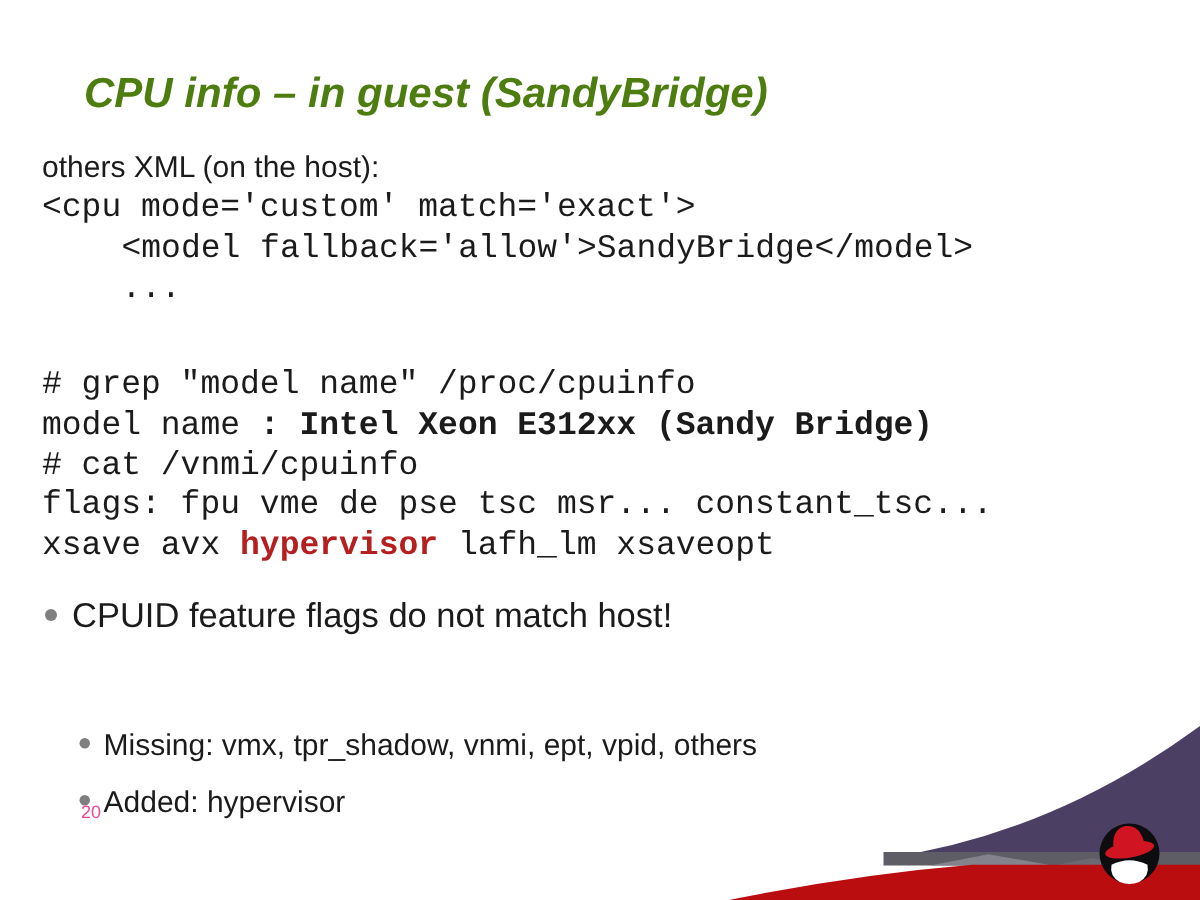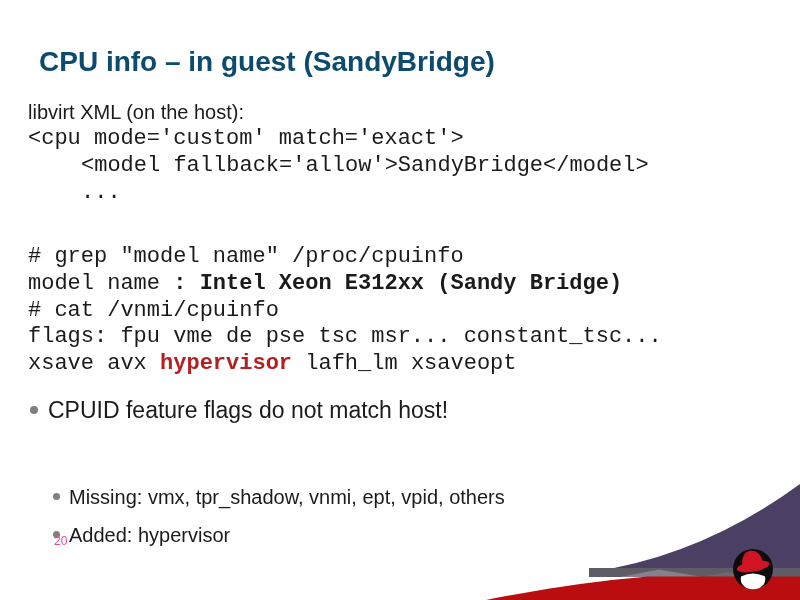--- a/index.html
+++ b/index.html
@@ -1,22 +1,22 @@
 <!DOCTYPE html>
 <html style="--text: #1b1b1b; --highlight_red: #b41f1f; --swoosh_purple: #4b3f63; --band_gray: #5e5c64; --band_gray_light: #84828c; --band_gray_mid: #6c6975; --swoosh_red: #b90d10; --hat_red: #d11422; --bullet_gray: #7f7f7f;"><head>
 <meta charset="utf-8">
 <style>
   html,body{margin:0;padding:0;background:#ffffff;}
   .slide{
     position:relative;width:800px;height:600px;background:#ffffff;overflow:hidden;
     font-family:"Liberation Sans",sans-serif;color:var(--text,#1b1b1b);
   }
   .title{
-    position:absolute;left:39px;top:46px;font-size:28px;font-weight:bold;
-    color:#0c4a6e;white-space:nowrap;
+    position:absolute;left:56px;top:46px;font-size:28px;font-weight:bold;
+    color:#4d7c0f;white-space:nowrap;font-style:italic;
   }
   .line{position:absolute;left:28px;white-space:pre;}
   .sans{font-size:20px;}
   .mono{font-family:"Liberation Mono","DejaVu Sans Mono",monospace;font-size:22px;}
   .indent{left:81px;}
   .b{font-weight:bold;}
   .red{color:var(--highlight_red,#b41f1f);}
   .bullet{position:absolute;white-space:nowrap;}
   .l1{left:30px;font-size:23px;}
   .l2{left:53px;font-size:20px;}
@@ -29,21 +29,21 @@
   .pagenum{position:absolute;left:18px;top:534px;font-size:12px;color:#ec4899;margin-left:36px;}
   .deco{position:absolute;left:0;top:0;width:800px;height:600px;pointer-events:none;}
 </style>
 </head>
 <body>
 
 <div class="slide">
 
   <div class="title">CPU info – in guest (SandyBridge)</div>
 
-  <div class="line sans" style="top:101px">libvirt XML (on the host):</div>
+  <div class="line sans" style="top:101px">others XML (on the host):</div>
   <div class="line mono" style="top:126px">&lt;cpu mode='custom' match='exact'&gt;</div>
   <div class="line mono indent" style="top:153px">&lt;model fallback='allow'&gt;SandyBridge&lt;/model&gt;</div>
   <div class="line mono indent" style="top:180px">...</div>
 
   <div class="line mono" style="top:244px"># grep "model name" /proc/cpuinfo</div>
   <div class="line mono" style="top:271px"><span>model name </span><span class="b">: Intel Xeon E312xx (Sandy Bridge)</span></div>
   <div class="line mono" style="top:298px"># cat /vnmi/cpuinfo</div>
   <div class="line mono" style="top:351px"><span>xsave avx </span><span class="b red">hypervisor</span><span> lafh_lm xsaveopt</span></div>
   <div class="line mono" style="top:324px">flags: fpu vme de pse tsc msr... constant_tsc...</div>
 

